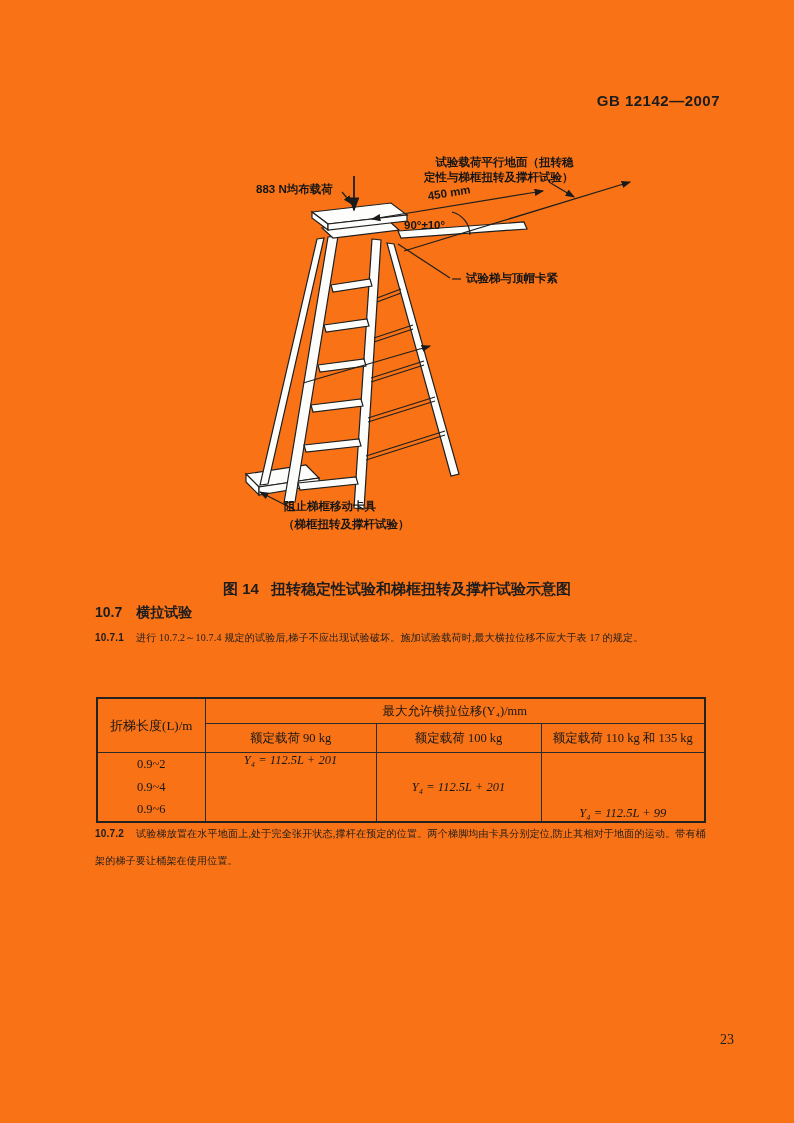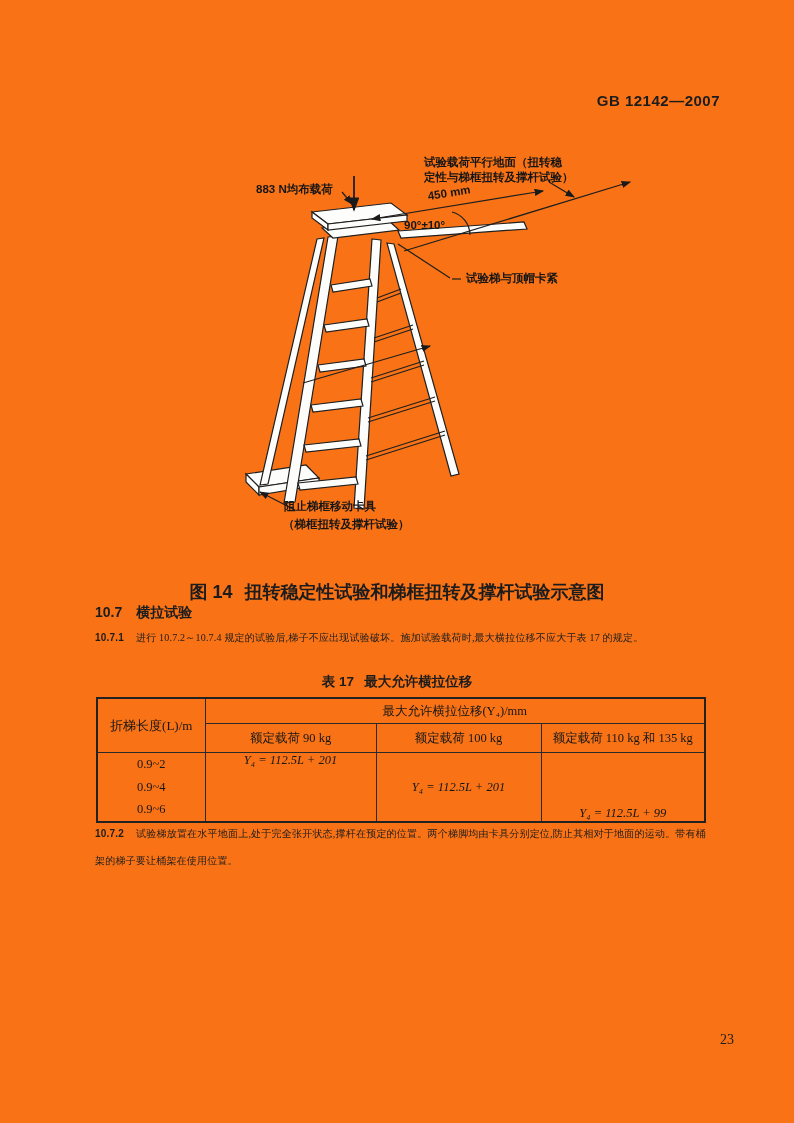--- a/index.html
+++ b/index.html
@@ -8,31 +8,31 @@
     background:#f97316;color:#1c1c1c;overflow:hidden;
     font-family:"Liberation Serif","DejaVu Serif",serif;
   }
   
   .doc-code{
     position:absolute;top:92px;right:74px;
     font-family:"Liberation Sans","DejaVu Sans",sans-serif;
     font-weight:bold;font-size:15px;letter-spacing:.5px;
   }
   
-  .figure{position:absolute;top:140px;left:0;width:643px;height:450px;}
+  .figure{position:absolute;top:140px;left:0;width:643px;height:450px;text-align:right;}
   .figure svg{position:absolute;top:0;left:0;}
   .fig-label{
     position:absolute;font-family:"Liberation Sans","DejaVu Sans",sans-serif;
     font-weight:600;font-size:11.5px;line-height:15px;color:#151515;white-space:nowrap;
   }
   .fig-label.rot{transform:rotate(-9deg);transform-origin:left center;}
   .caption{
     position:absolute;top:580px;left:0;width:794px;text-align:center;
     font-family:"Liberation Sans","DejaVu Sans",sans-serif;
-    font-weight:bold;font-size:18px;
+    font-weight:bold;font-size:15px;
   }
   .caption .cap-label{margin-right:12px;}
   
   .sec-heading{
     position:absolute;left:95px;top:604px;
     font-family:"Liberation Sans","DejaVu Sans",sans-serif;
     font-weight:bold;font-size:14px;
   }
   .sec-heading .num{margin-right:14px;}
   .para{
@@ -179,23 +179,20 @@
   </div>
 
   <div class="sec-heading">
     <span class="num">10.7</span><span>横拉试验</span>
   </div>
 
   <div class="para" id="p1">
     <span class="clause-num">10.7.1</span><span>进行 10.7.2～10.7.4 规定的试验后,梯子不应出现试验破坏。施加试验载荷时,最大横拉位移不应大于表 17 的规定。</span>
   </div>
 
-  <div class="table-title">
-    <span class="tbl-label">表 17</span><span>最大允许横拉位移</span>
-  </div>
 
   <table class="t17">
     <colgroup>
       <col style="width:108px">
         <col style="width:171px">
         <col style="width:165px">
         <col style="width:164px">
     </colgroup>
     <tbody>
       <tr>

